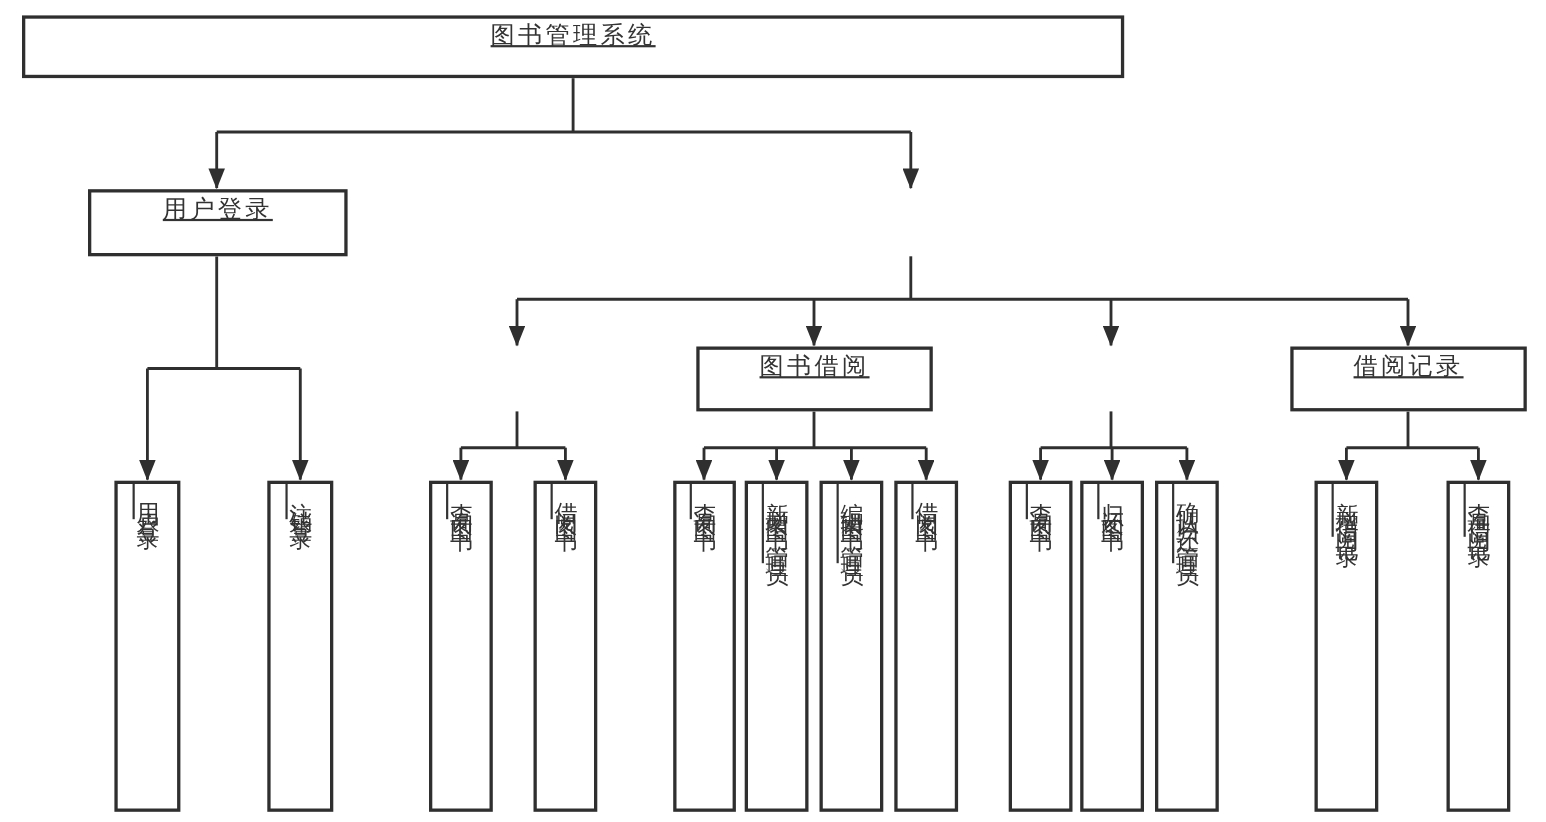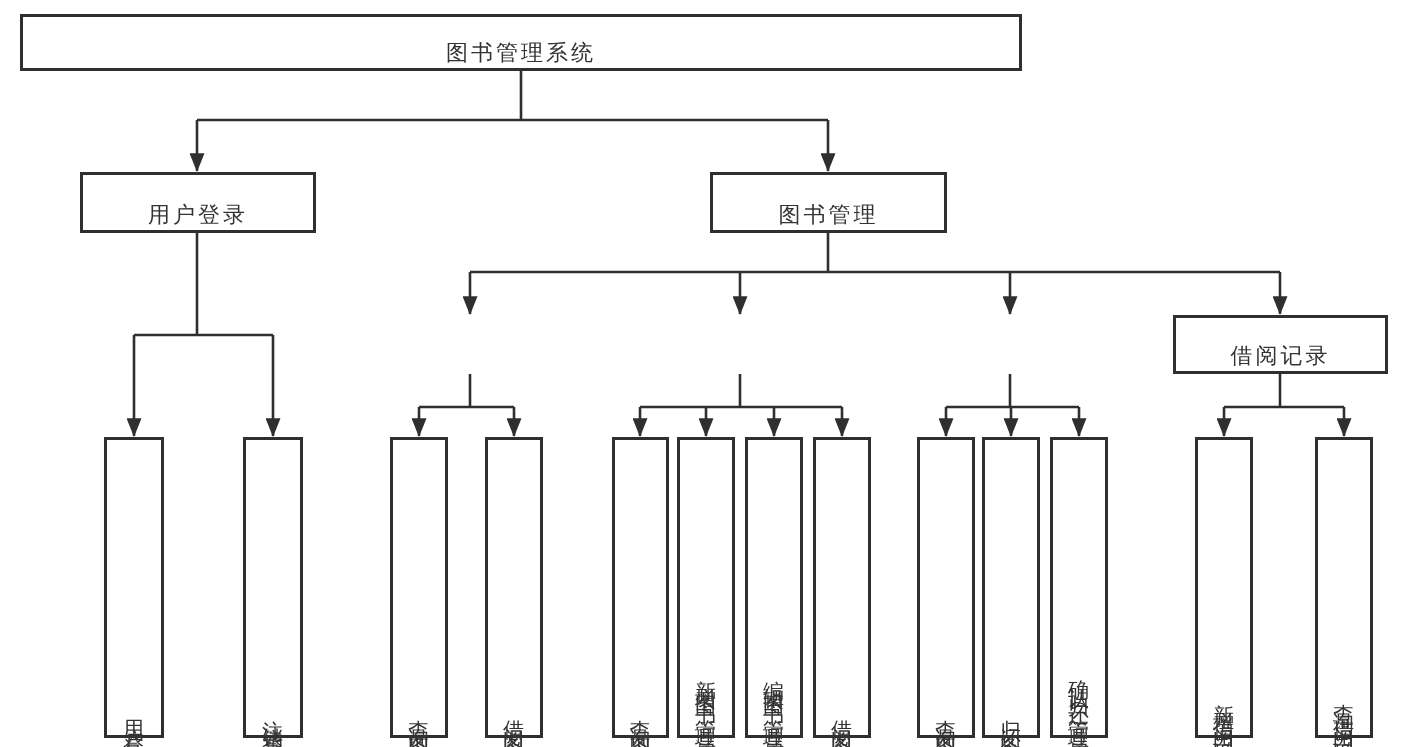--- a/index.html
+++ b/index.html
@@ -11,23 +11,24 @@
     font-family: "Liberation Sans", "DejaVu Sans", sans-serif;
     overflow: hidden;
   }
   svg.wires { position: absolute; left: 0; top: 0; width: 1405px; height: 747px; }
   .box {
     position: absolute;
     box-sizing: border-box;
     border: 3px solid #2f2f2f;
     background: #ffffff;
     display: flex;
-    align-items: flex-end;
+    align-items: flex-start;
     justify-content: center;
     color: #333333;
+    text-decoration: underline;
   }
   .box.h span {
     font-size: 22px;
     letter-spacing: 3px;
     white-space: nowrap;
   }
   .box.v span {
     writing-mode: vertical-lr;
     text-orientation: mixed;
     font-size: 21px;
@@ -100,24 +101,24 @@
     </g>
   </svg>
 
   <div class="box h" style="left:20px;top:14px;width:1002px;height:57px">
     <span>图书管理系统</span>
   </div>
 
   <div class="box h" style="left:80px;top:172px;width:236px;height:61px">
     <span>用户登录</span>
   </div>
-  <div class="box h" style="left:710px;top:172px;width:237px;height:61px">
-    <span>图书管理</span>
+
+  <div class="box h" style="left:633px;top:315px;width:215px;height:59px">
+    <span>图书借阅</span>
   </div>
-
   <div class="box h" style="left:1173px;top:315px;width:215px;height:59px">
     <span>借阅记录</span>
   </div>
 
   <div class="box v" style="left:104px;top:437px;width:60px;height:301px">
     <span>用户登录</span>
   </div>
   <div class="box v" style="left:243px;top:437px;width:60px;height:301px">
     <span>注销登录</span>
   </div>

